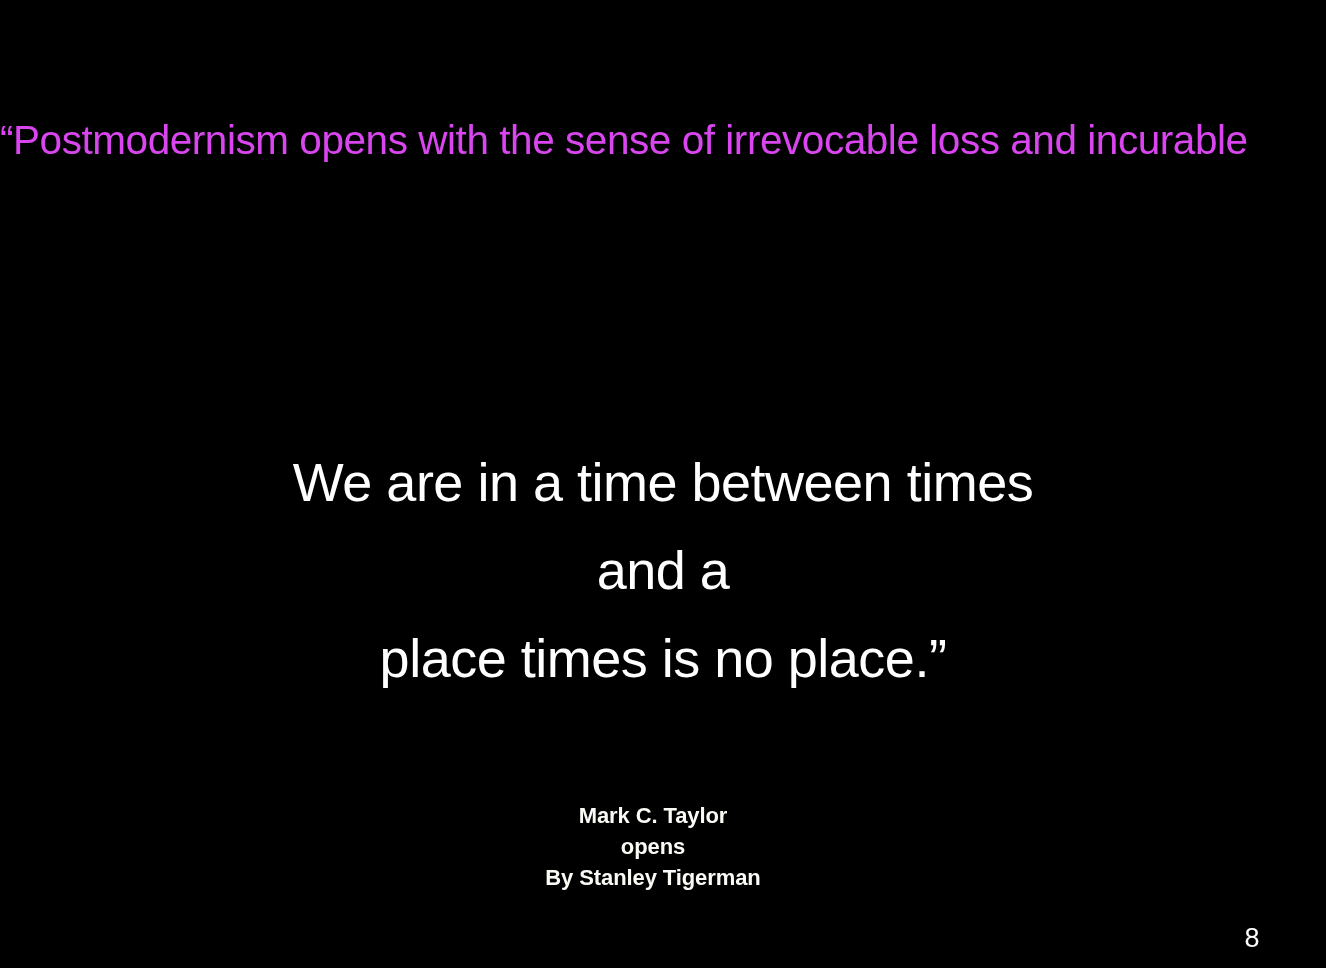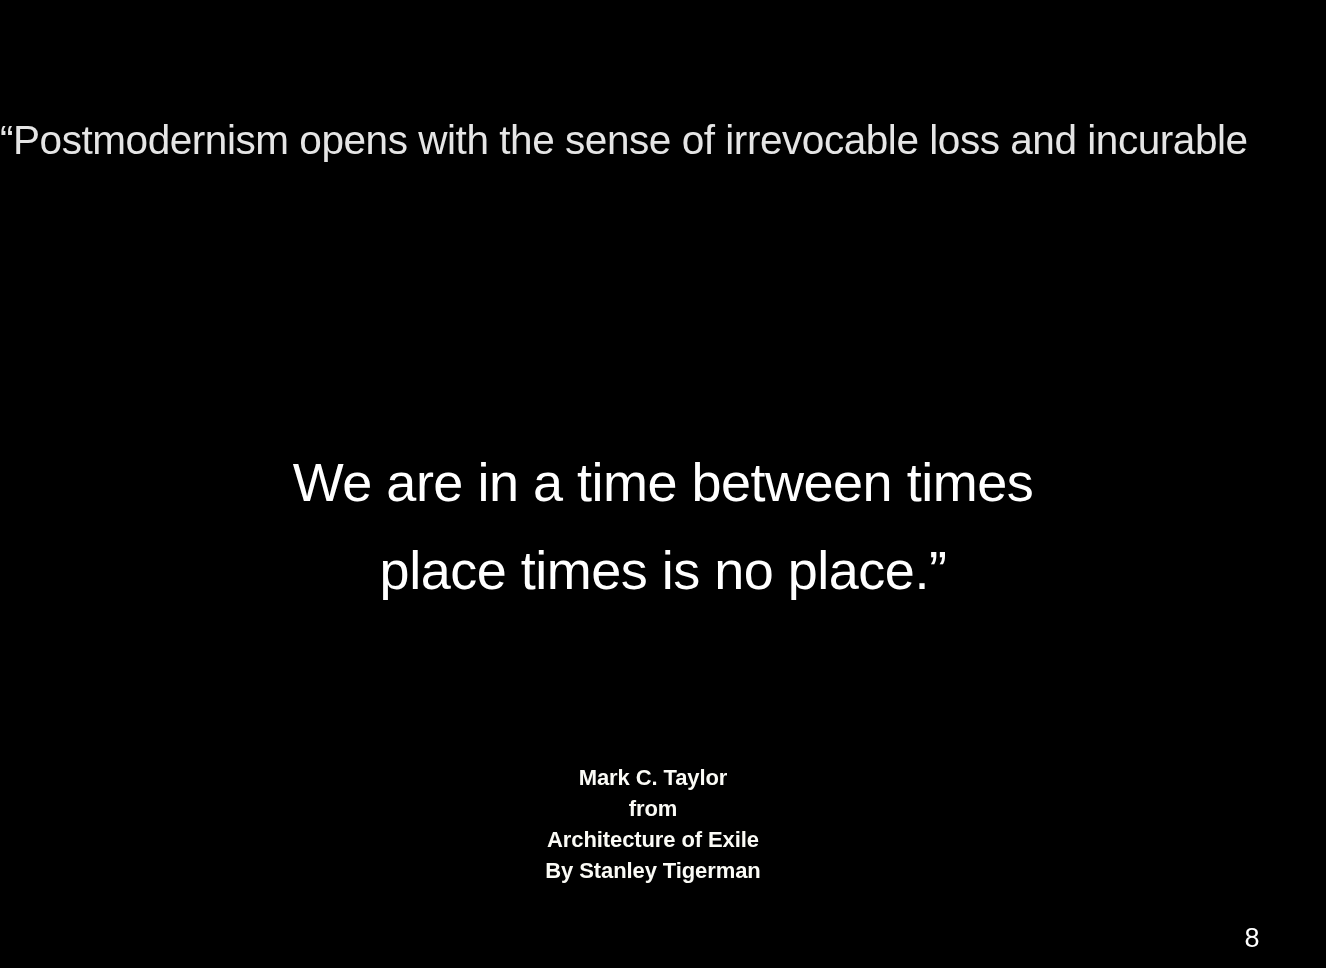--- a/index.html
+++ b/index.html
@@ -21,21 +21,21 @@
     overflow: hidden;
   }
 
   
   .quote-block {
     position: absolute;
     left: 0;
     top: 113px;
     width: 1092px;
     text-align: center;
-    color: #e5e5e5;
+    color: #d946ef;
     font-size: 41px;
     line-height: 54px;
     font-weight: 400;
     letter-spacing: -0.2px;
   }
   .quote-line {
     display: block;
     white-space: nowrap;
   }
   
@@ -56,21 +56,21 @@
   }
   .statement-line {
     display: block;
     white-space: nowrap;
   }
 
   
   .attribution-block {
     position: absolute;
     left: 0;
-    top: 762px;
+    top: 800px;
     width: 1298px;
     text-align: center;
     color: #fbfbf6;
     font-size: 22px;
     line-height: 31px;
     font-weight: 700;
     letter-spacing: -0.1px;
     
     padding-left: 8px;
     box-sizing: border-box;
@@ -97,25 +97,25 @@
 <body>
 
 <div id="slide">
 
   <div class="quote-block">
     <span class="quote-line l1">“Postmodernism opens with the sense of irrevocable loss and incurable</span>
   </div>
 
   <div class="statement-block">
     <span class="statement-line">We are in a time between times</span>
+    <span class="statement-line">and a</span>
     <span class="statement-line">place times is no place.”</span>
   </div>
 
   <div class="attribution-block">
     <span class="attribution-line">Mark C. Taylor</span>
-    <span class="attribution-line">from</span>
-    <span class="attribution-line">Architecture of Exile</span>
+    <span class="attribution-line">opens</span>
     <span class="attribution-line">By Stanley Tigerman</span>
   </div>
 
   <div class="page-number">8</div>
 
 </div>
 
 </body></html>

